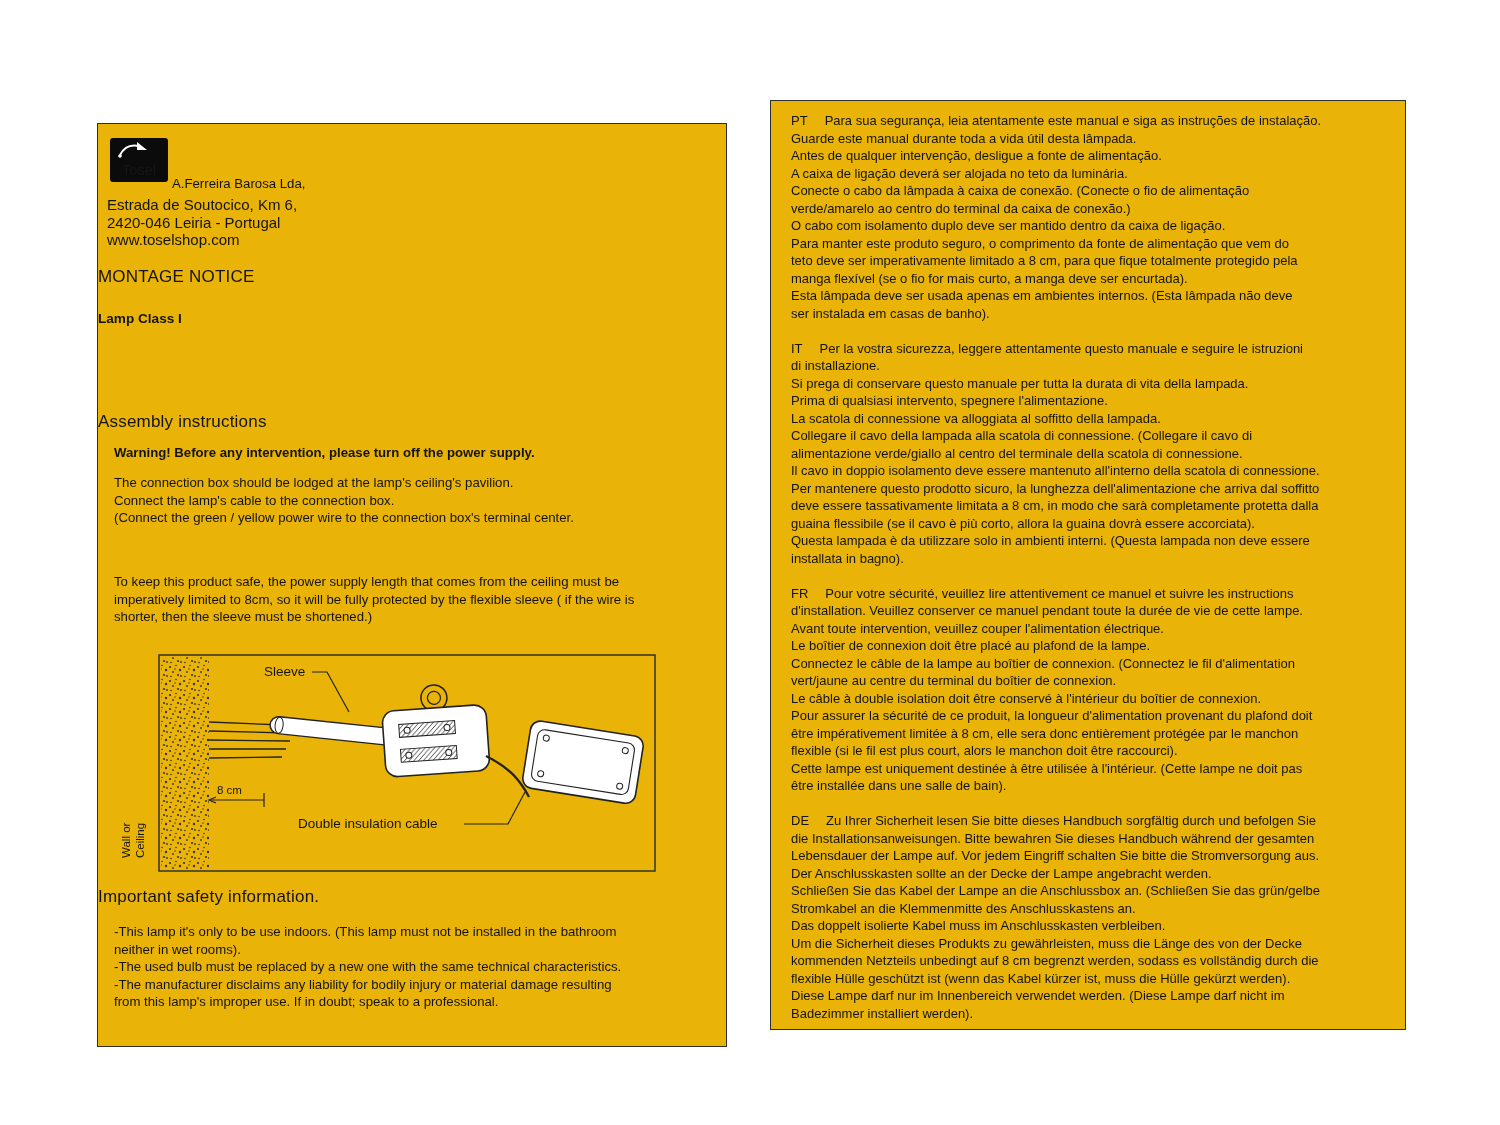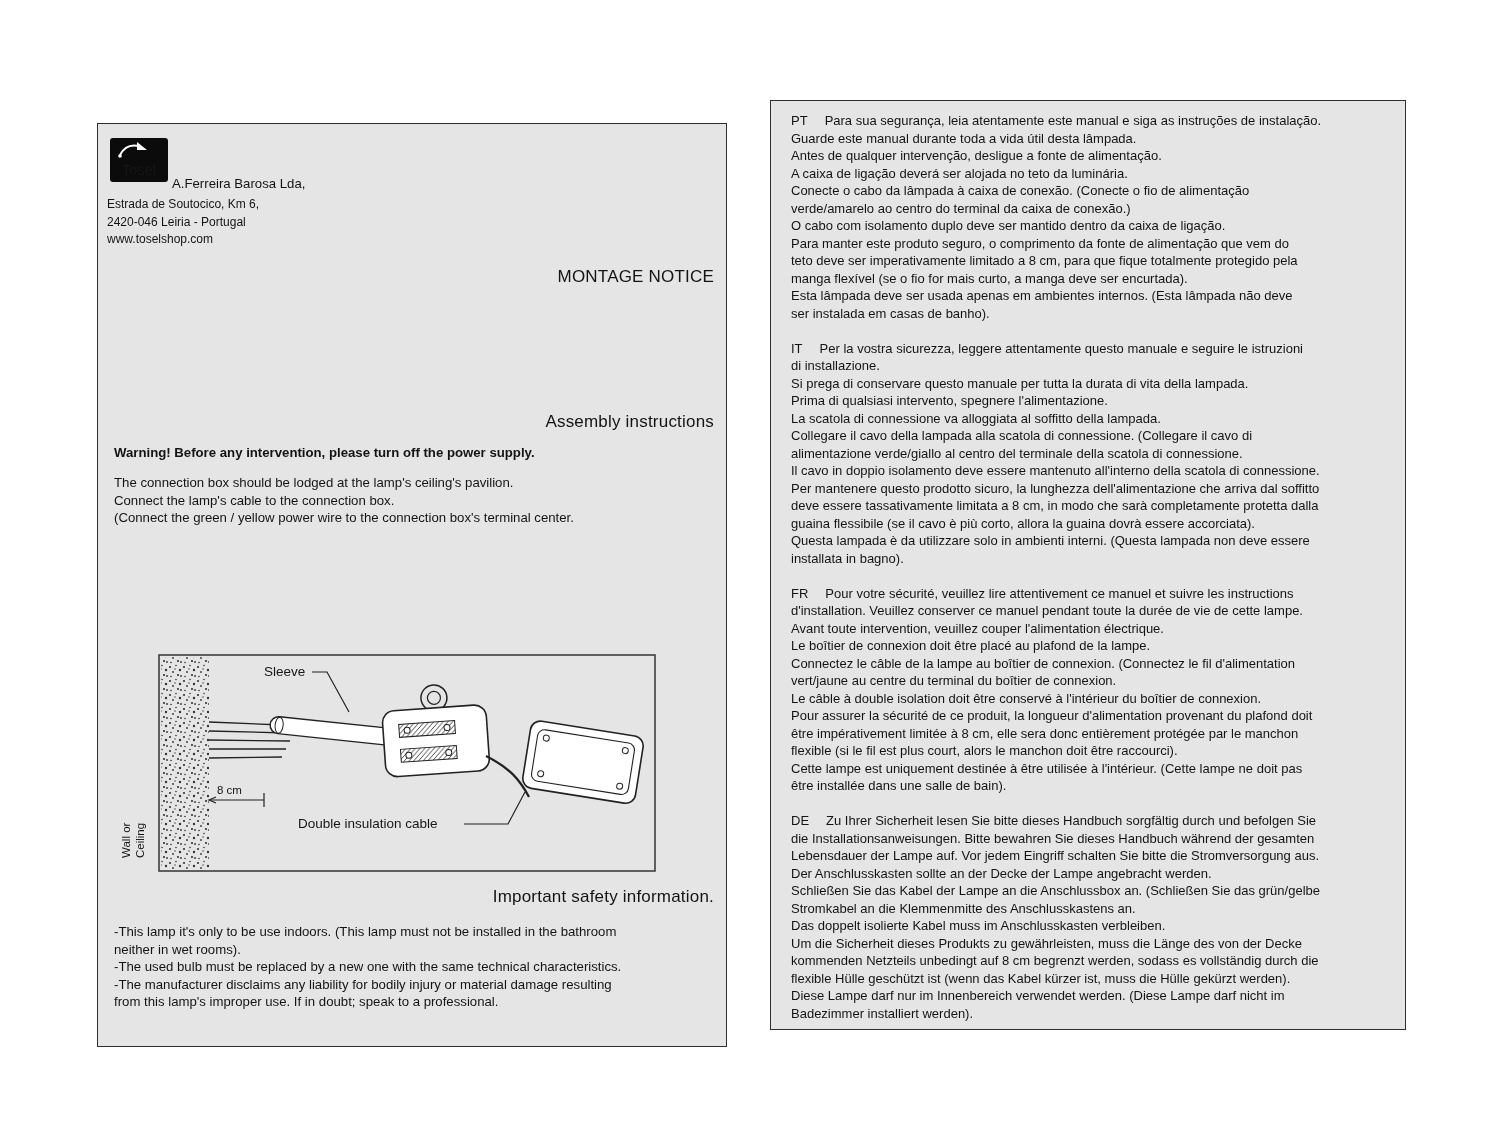--- a/index.html
+++ b/index.html
@@ -1,29 +1,29 @@
 <!DOCTYPE html>
 <html><head>
 <meta charset="utf-8">
 <style>
   html,body{margin:0;padding:0;}
   body{
     width:1500px;height:1125px;position:relative;background:#ffffff;
     font-family:"Liberation Sans", sans-serif;color:#141414;
   }
-  .page{position:absolute;background:#e5e5e5;border:1.6px solid #2e2e2e;}
+  .page{position:absolute;background:#eab308;border:1.6px solid #2e2e2e;}
   #left-page{left:97px;top:100px;width:628px;height:922px;margin-top:23px;}
   #right-page{left:770px;top:100px;width:636px;height:930px;box-sizing:border-box;padding:11px 14px 0 20px;}
   .abs{position:absolute;}
   .body-text{font-size:13.2px;line-height:17.5px;white-space:pre-wrap;}
   .bold{font-weight:700;}
-  .center-line{left:0;right:12px;text-align:right;}
+  .center-line{left:0;right:4px;text-align:left;}
   .heading{font-size:17px;letter-spacing:.2px;}
   .sub-heading{font-size:13.6px;font-weight:700;}
-  .addr{font-size:12px;line-height:17.5px;white-space:pre-wrap;}
+  .addr{font-size:15px;line-height:17.5px;white-space:pre-wrap;}
   .company{font-size:13.2px;}
   .lang-section{margin-bottom:17.5px;font-size:13px;line-height:17.5px;}
   .lang-code{display:inline-block;margin-right:17px;}
   .lang-text{white-space:pre-wrap;}
   svg text{fill:#161616;font-family:"Liberation Sans", sans-serif;}
 </style>
 </head>
 <body>
 
 <div class="page" id="left-page">
@@ -41,31 +41,35 @@
   </div>
 
   <div class="abs company" style="left:74px;top:52px;">A.Ferreira Barosa Lda,</div>
 
   <div class="abs addr" style="left:9px;top:72px;">Estrada de Soutocico, Km 6,
 2420-046 Leiria - Portugal
 www.toselshop.com</div>
 
   <div class="abs center-line heading" style="top:143px;">MONTAGE NOTICE</div>
 
+  <div class="abs center-line sub-heading" style="top:187px;">Lamp Class I</div>
 
 
   <div class="abs center-line heading" style="top:288px;">Assembly instructions</div>
 
   <div class="abs body-text bold" style="left:16px;top:320px;">Warning! Before any intervention, please turn off the power supply.</div>
 
   <div class="abs body-text" style="left:16px;top:350px;">The connection box should be lodged at the lamp's ceiling's pavilion.
 Connect the lamp's cable to the connection box.
 (Connect the green / yellow power wire to the connection box's terminal center.</div>
 
 
+  <div class="abs body-text" style="left:16px;top:449px;">To keep this product safe, the power supply length that comes from the ceiling must be
+imperatively limited to 8cm, so it will be fully protected by the flexible sleeve ( if the wire is
+shorter, then the sleeve must be shortened.)</div>
 
   <div class="abs" style="left:14px;top:526px;">
     <svg width="545" height="226" viewBox="0 0 545 226">
       <defs>
         <pattern id="stipple" width="14" height="14" patternUnits="userSpaceOnUse">
           <circle cx="2" cy="3" r="1.1" fill="#333"></circle>
           <circle cx="8" cy="1.5" r="0.8" fill="#333"></circle>
           <circle cx="12" cy="6" r="1.2" fill="#333"></circle>
           <circle cx="5" cy="8" r="0.9" fill="#333"></circle>
           <circle cx="10" cy="11" r="1.1" fill="#333"></circle>

